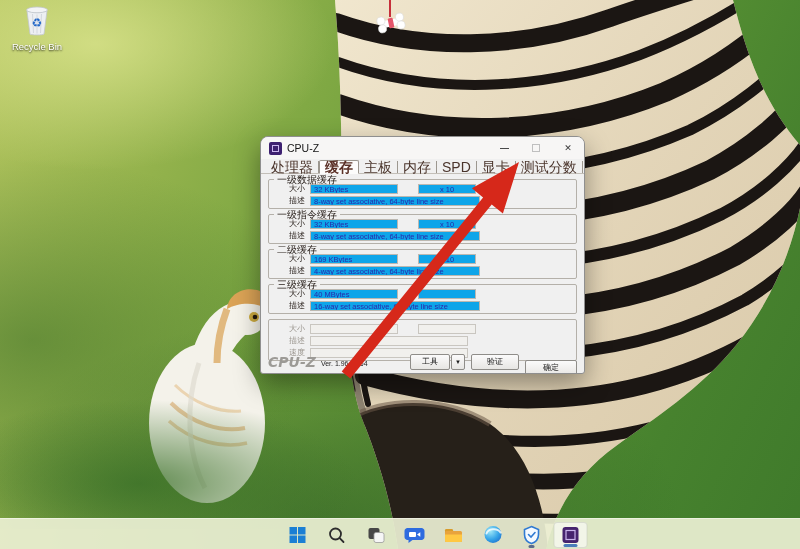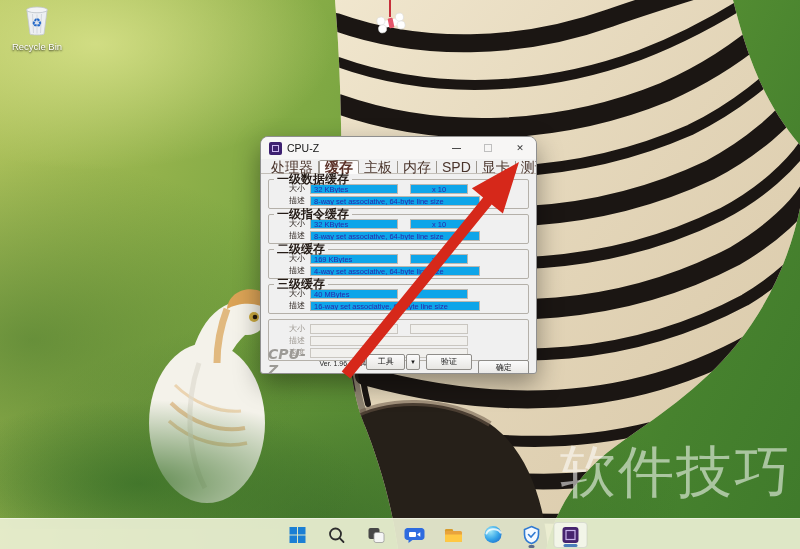--- a/index.html
+++ b/index.html
@@ -20,45 +20,45 @@
   .bone-string { position:absolute; left:389px; top:0; width:2px; height:17px; background:#c62f3a; z-index:6; }
   .bone { position:absolute; left:376px; top:14px; width:30px; height:18px; transform:rotate(-12deg); z-index:6; }
 
   .recycle { position:absolute; left:6px; top:6px; width:62px; text-align:center; z-index:6; cursor:default; }
   .recycle-label { display:block; margin-top:1px; font-size:9.5px; color:#fff; text-shadow:0 1px 2px rgba(0,0,0,.85); }
 
   .watermark { position:absolute; right:8px; bottom:38px; font-size:56px; letter-spacing:2px;
     color:rgba(255,255,255,.55); z-index:4; white-space:nowrap; }
 
   
-  .cpuz { position:absolute; left:260px; top:136px; width:277px; height:238px; z-index:20;
+  .cpuz { position:absolute; left:260px; top:136px; width:325px; height:238px; z-index:20;
     background:#f0f0f0; border:1px solid #8f8f8f; border-radius:8px 8px 3px 3px;
     box-shadow:0 10px 26px rgba(0,0,0,.38); overflow:hidden; }
   .titlebar { height:22px; display:flex; align-items:center; padding:0 0 0 8px; background:#f7f6f5; }
   .app-icon { width:13px; height:13px; border-radius:2px; background:#3d2070; margin-right:5px; position:relative; }
   .app-icon::after { content:""; position:absolute; inset:3px; border:1px solid #cbb7ee; }
   .title-text { flex:1; font-size:10.5px; color:#141414; }
   .ctrl { width:32px; height:22px; display:flex; align-items:center; justify-content:center; font-size:9px; color:#3a3a3a; }
   .ctrl.min i { display:block; width:9px; height:1px; background:#4a4a4a; }
   .ctrl.max i { display:block; width:8px; height:8px; border:1px solid #bfbfbf; }
   .tabbar { display:flex; align-items:flex-end; height:15px; padding:0 5px; background:#f0f0f0; border-bottom:1px solid #c3bfb8; }
   .tab { font-size:14px; line-height:12px; padding:0 5px; color:#4a342b; border-right:1px solid #9c978f; white-space:nowrap; }
   .tab.selected { background:#fcfcfb; border:1px solid #9c978f; border-bottom:1px solid #fcfcfb; margin-bottom:-1px;
     border-radius:2px 2px 0 0; font-weight:bold; color:#5a3026; }
   .content { padding:0 7px; }
   .group { position:relative; border:1px solid #b4b0a9; border-radius:2px; margin-top:5px; padding:3px 5px 2px; }
-  .group-title { position:absolute; top:-5px; left:5px; background:#f0f0f0; padding:0 3px; font-size:12px;
-    font-weight:bold; color:#241b16; line-height:9px; white-space:nowrap; }
+  .group-title { position:absolute; top:-5px; left:5px; background:#f0f0f0; padding:0 3px; font-size:10px;
+    font-weight:normal; color:#241b16; line-height:9px; white-space:nowrap; }
   .crow { display:flex; align-items:center; }
   .crow + .crow { margin-top:1px; }
   .clabel { width:36px; min-width:36px; text-align:right; padding-right:5px; font-size:8px; color:#241b16; white-space:nowrap; }
   .fld { height:10px; line-height:9px; background:#0ea5e9; border:1px solid #bcb8b1; color:#2828aa;
     font-size:7.5px; padding:0 3px; overflow:hidden; white-space:nowrap; }
   .fld.sz { width:88px; }
-  .fld.ml { width:58px; margin-left:12px; text-align:center; }
+  .fld.ml { width:58px; margin-left:20px; text-align:center; }
   .fld.ds { width:170px; }
   .group.disabled .clabel { color:#9b968f; }
   .group.disabled .fld { background:#f1f0ed; border-color:#c9c6c0; }
   .fld.sz2 { width:88px; } .fld.ds2 { width:158px; }
   .footer { position:absolute; left:0; right:0; bottom:0; height:23px; display:flex; align-items:center; padding:0 7px; }
   .logo { font-size:14px; font-style:italic; font-weight:bold; color:#9c9a96; font-family:"DejaVu Sans",sans-serif; }
   .version { font-size:7px; color:#1c1c1c; margin-left:5px; margin-top:4px; white-space:nowrap; }
   .btn { height:16px; border:1px solid #8f8d89; border-radius:2px; background:linear-gradient(#fbfbfb,#e7e6e3);
     font-size:8px; color:#1c1c1c; display:flex; align-items:center; justify-content:center; white-space:nowrap; }
   .btn.tools { width:40px; margin-left:auto; }
@@ -151,21 +151,20 @@
   <div class="recycle">
     <svg width="26" height="30" viewBox="0 0 26 30">
       <ellipse cx="13" cy="4" rx="10.5" ry="3" fill="#f3f4f6" stroke="#c2c6ce" stroke-width="0.8"></ellipse>
       <path d="M3,5 L6,28 C6,29.3 20,29.3 20,28 L23,5 C18,7.4 8,7.4 3,5 Z" fill="#edeff2" stroke="#c2c6ce" stroke-width="0.8"></path>
       <path d="M8.5,8 L9.5,27 M13,8.5 L13,27.5 M17.5,8 L16.5,27" stroke="#d3d7de" stroke-width="1" fill="none"></path>
       <text x="13" y="21" font-size="12" fill="#2569c8" text-anchor="middle">♻</text>
     </svg>
     <span class="recycle-label">Recycle Bin</span>
   </div>
 
-  <div class="watermark">软件技巧</div>
 
   <div class="cpuz">
     <div class="titlebar">
       <span class="app-icon"></span>
       <span class="title-text">CPU-Z</span>
       <span class="ctrl min">
           <i></i>
         </span>
       <span class="ctrl max">
           <i></i>

